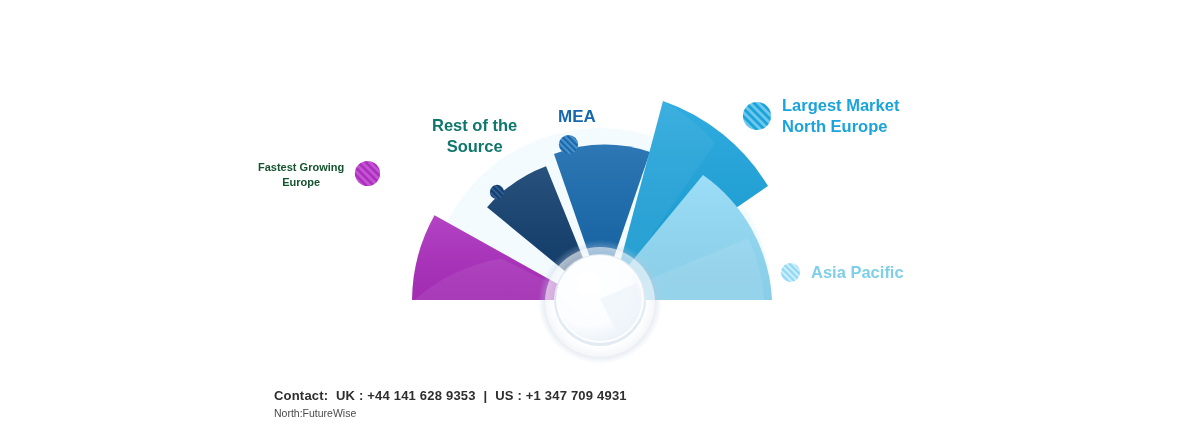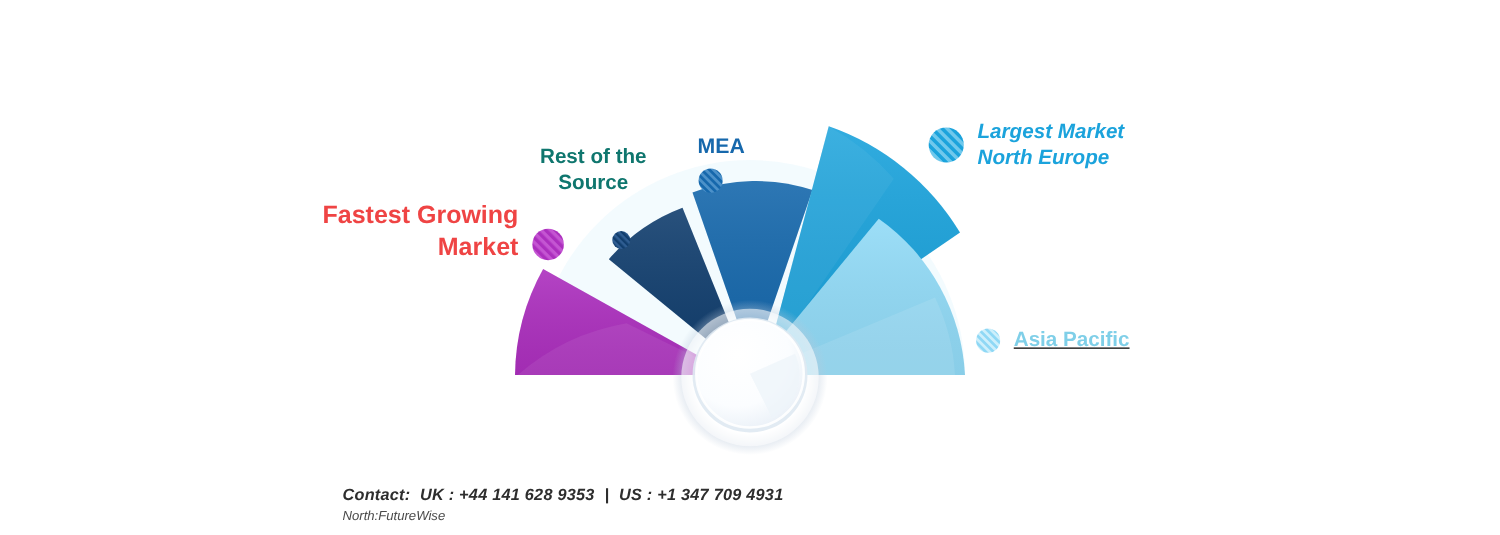--- a/index.html
+++ b/index.html
@@ -56,23 +56,23 @@
     border-radius: 50%;
     display: block;
   }
 
   
   #callout-europe {
     left: 258px;
     top: 160px;
   }
   #callout-europe .callout-text {
-    font-size: 20px;
-    color: #ef4444;
-    text-align: right;
+    font-size: 11px;
+    color: #14532d;
+    text-align: center;
   }
   #callout-europe .marker {
     width: 27px;
     height: 27px;
     align-self: flex-end;
     margin-bottom: 2px;
   }
 
   
   #callout-row {
@@ -116,51 +116,48 @@
 
   
   #callout-na {
     left: 742px;
     top: 95px;
   }
   #callout-na .callout-text {
     font-size: 16.5px;
     color: #1BA3DC;
     text-align: left;
-    font-style: italic;
   }
   #callout-na .marker {
     width: 30px;
     height: 30px;
   }
 
   
   #callout-ap {
     left: 780px;
     top: 262px;
-    text-decoration: underline;
   }
   #callout-ap .callout-text {
     font-size: 16.5px;
     color: #7FCFE8;
     text-align: left;
   }
   #callout-ap .marker {
     width: 21px;
     height: 21px;
   }
 
   
   #footer {
     position: absolute;
     left: 0;
     top: 380px;
     width: 1200px;
     height: 48px;
-    font-style: italic;
   }
   #contact-line {
     position: absolute;
     left: 274px;
     top: 8px;
     font-size: 13px;
     font-weight: bold;
     color: #2e2e2e;
     letter-spacing: 0.2px;
     white-space: nowrap;
@@ -270,21 +267,21 @@
         <circle cx="600" cy="300" r="46" fill="#dfe9f2" opacity="0.9"></circle>
         <circle cx="600" cy="299" r="43" fill="url(#hub-grad)"></circle>
         <circle cx="600" cy="299" r="43" fill="none" stroke="#ffffff" stroke-width="2" opacity="0.9"></circle>
         <path d="M 600 299 L 636 283 A 40 40 0 0 1 618 335 Z" fill="#eef4f9" opacity="0.75"></path>
       </g>
     </svg>
 
     <div class="callout" id="callout-europe">
       <div class="callout-text">
         <span class="l1">Fastest Growing</span>
-        <span class="l2">Market</span>
+        <span class="l2">Europe</span>
       </div>
       <svg class="marker" viewBox="0 0 30 30">
         <circle cx="15" cy="15" r="14" fill="url(#hatch-magenta)"></circle>
       </svg>
     </div>
 
     <div class="callout" id="callout-row">
       <div class="callout-text">
         <span class="l1">Rest of the</span>
         <span class="l2">Source</span>

